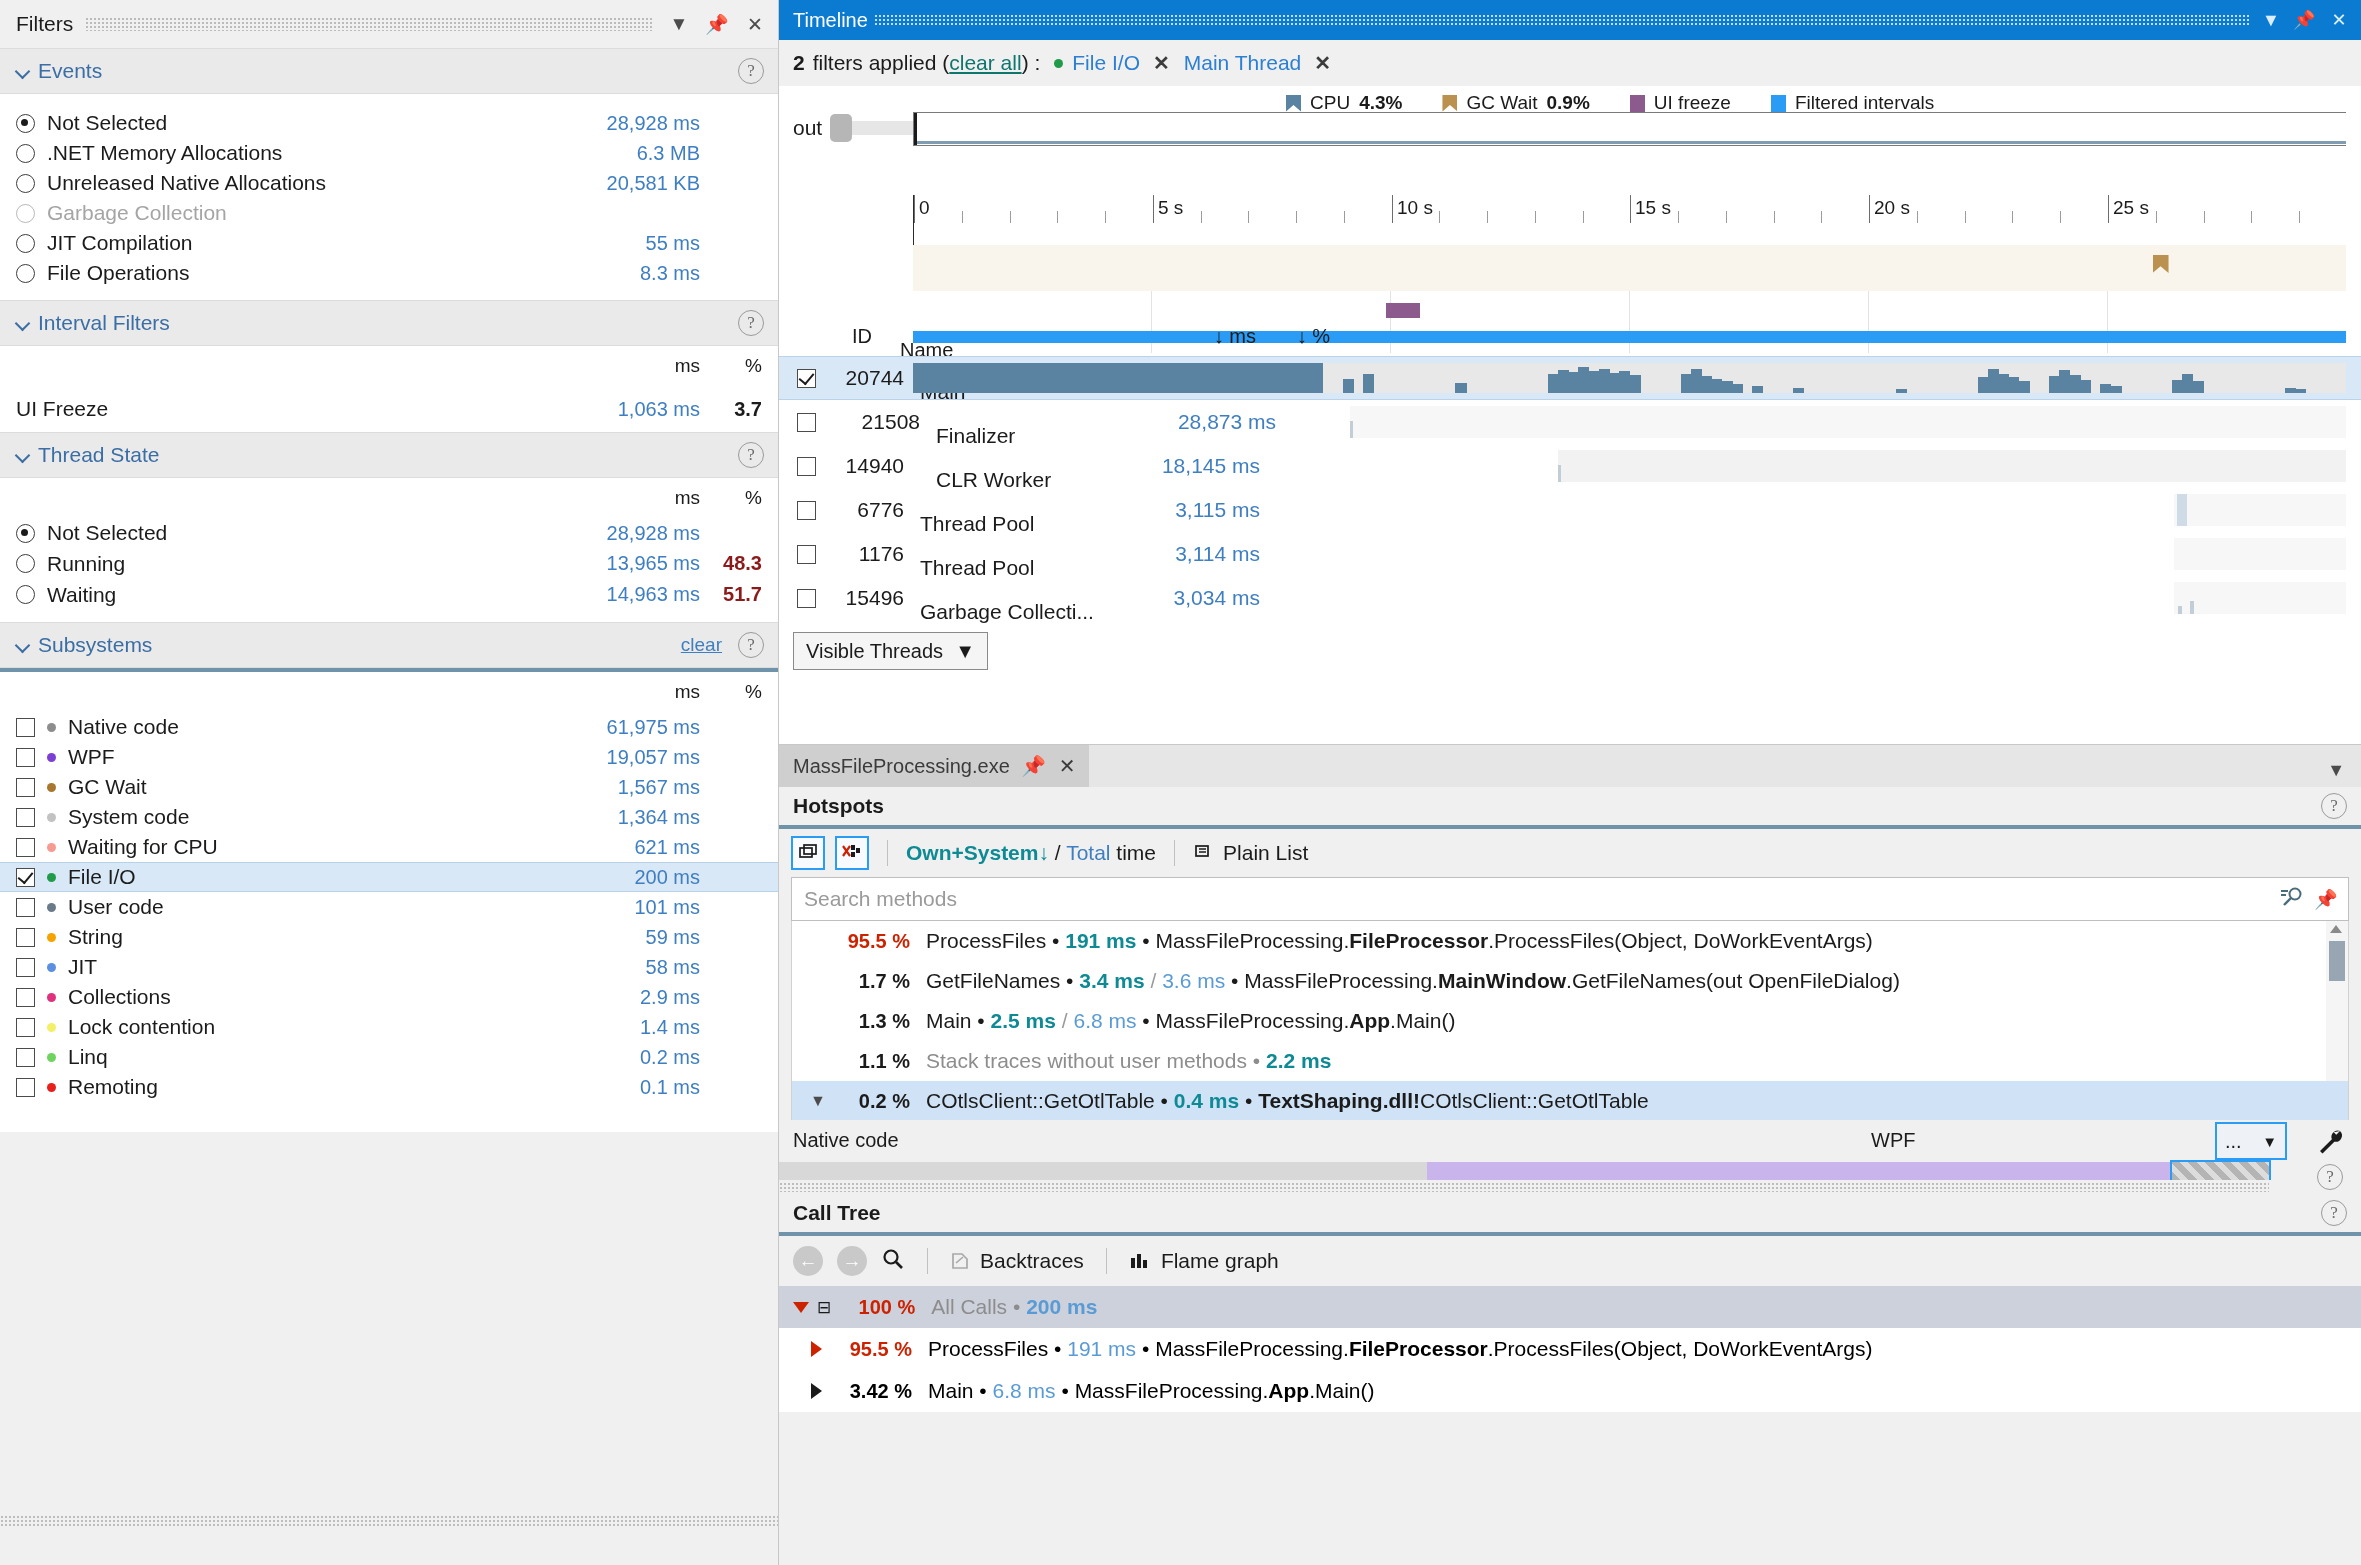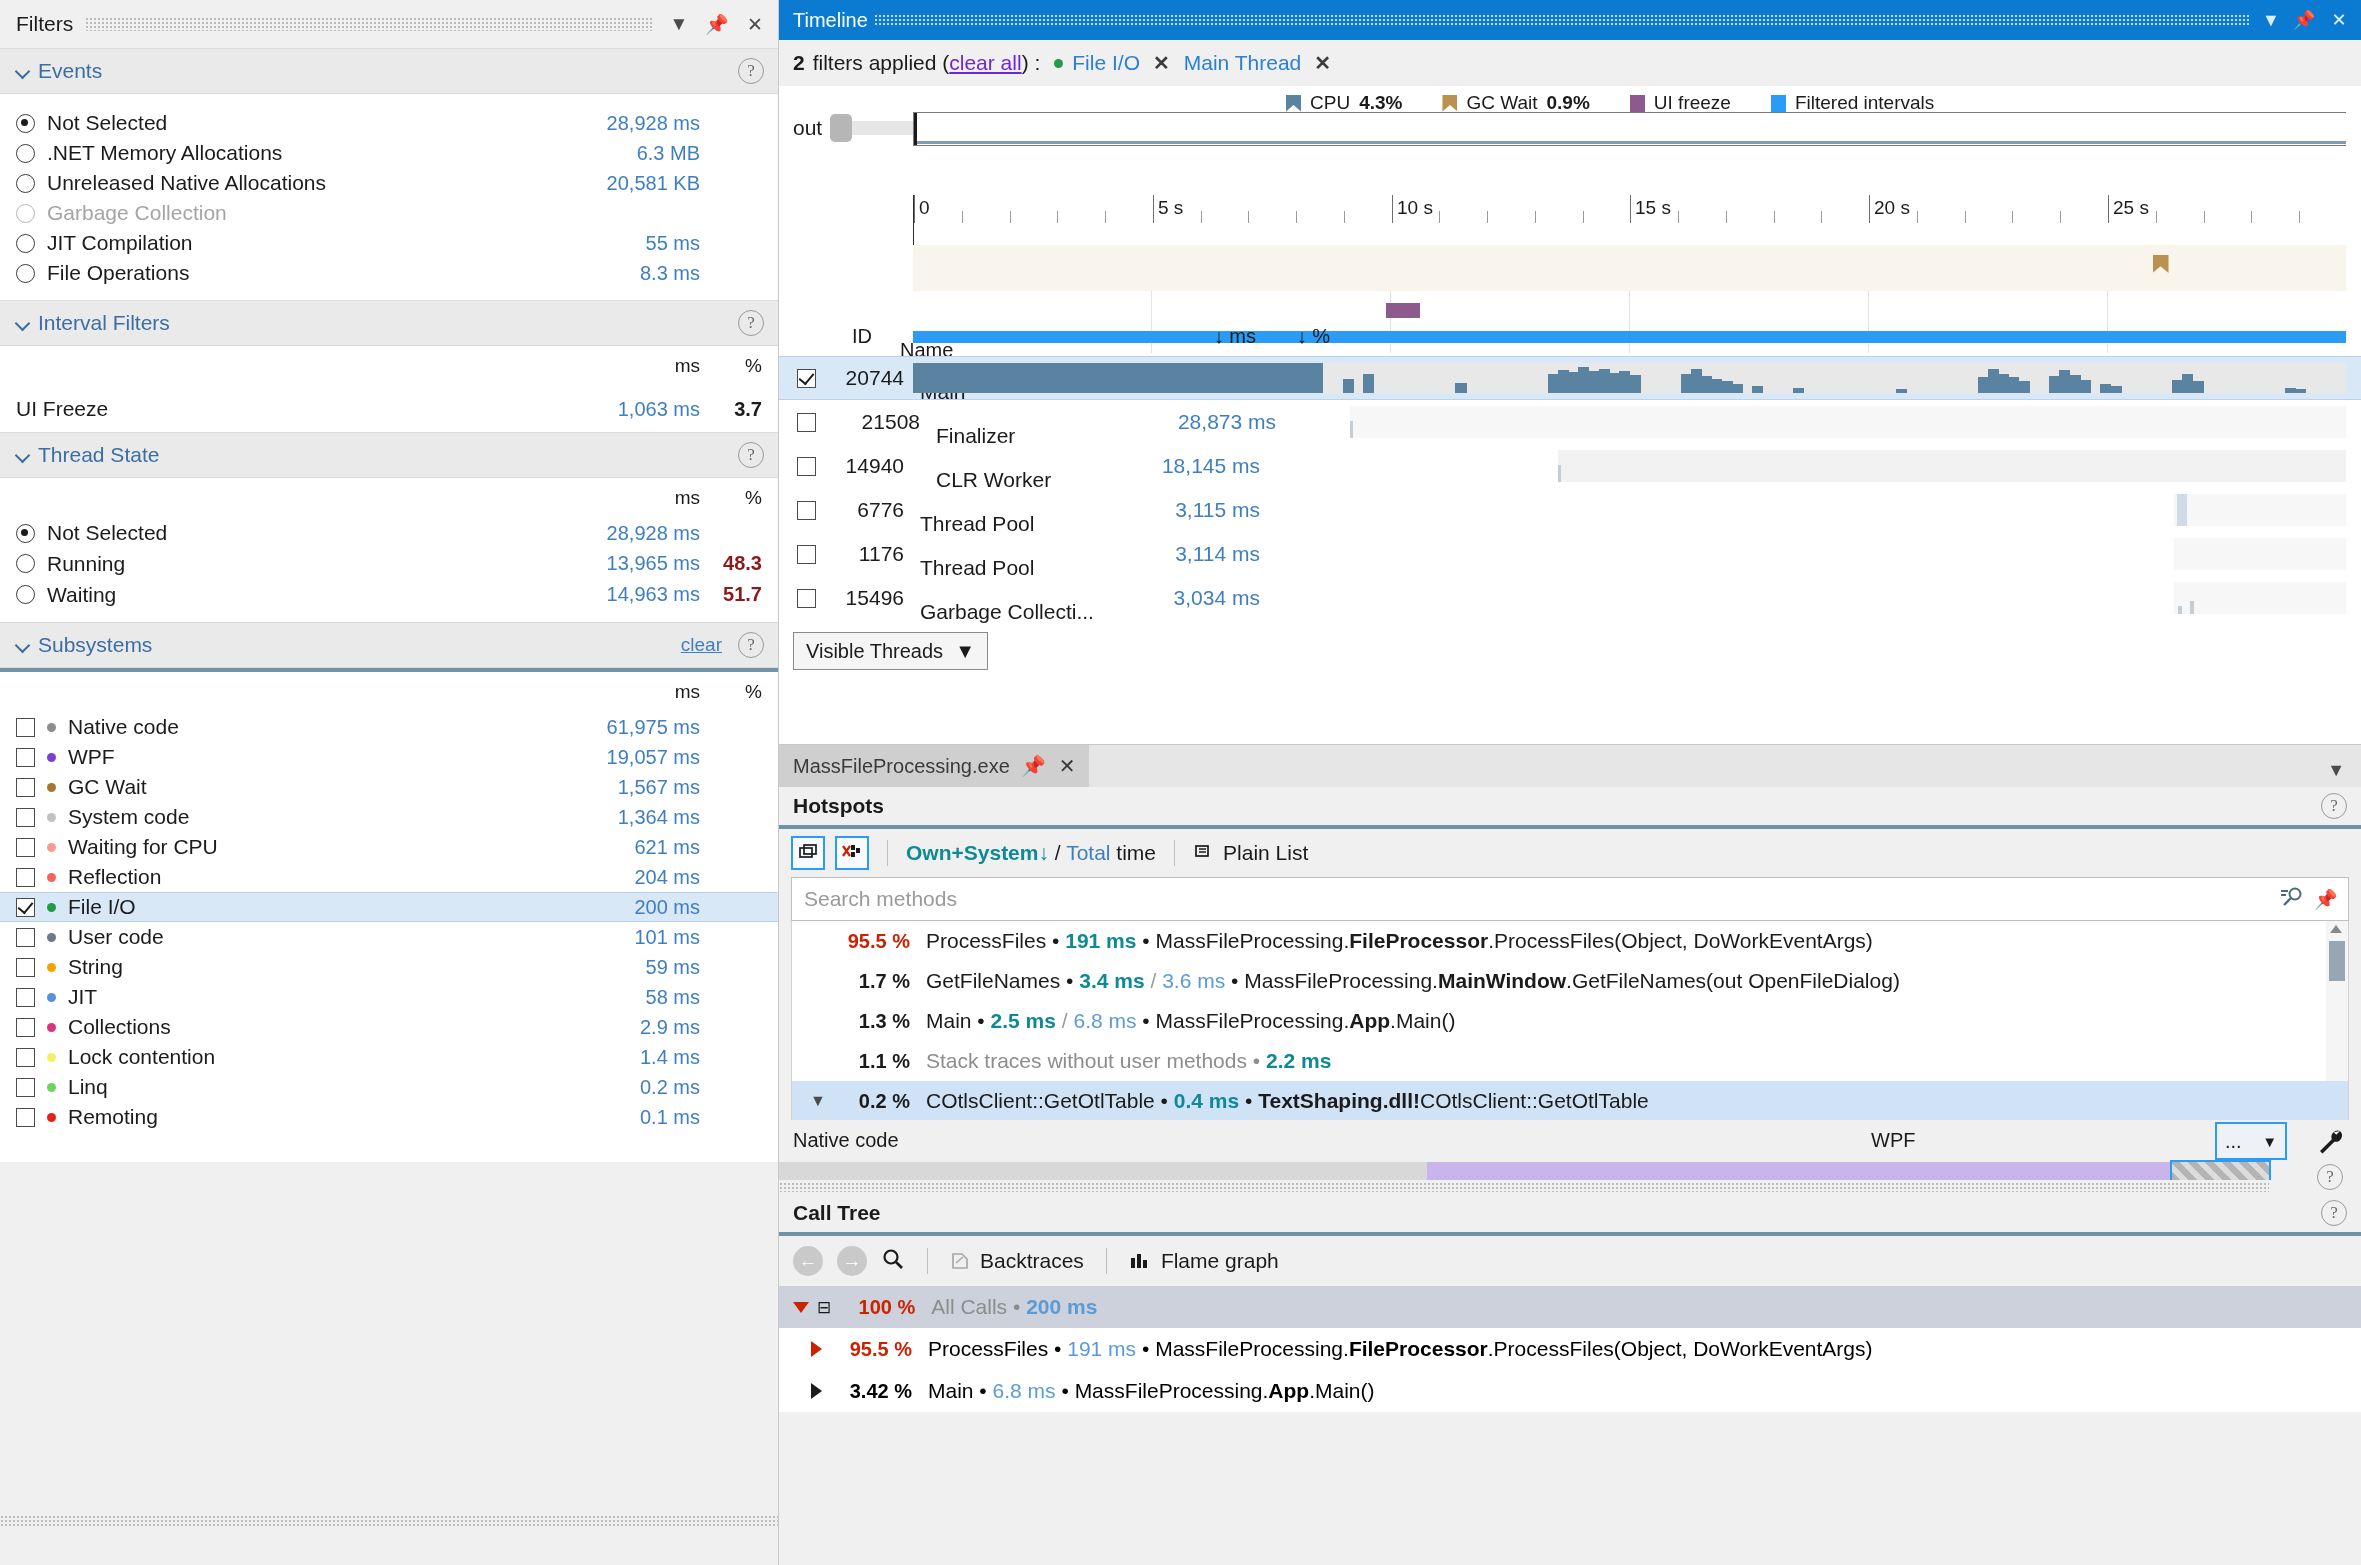--- a/index.html
+++ b/index.html
@@ -116,21 +116,21 @@
     flex: 1 1 auto; height: 12px;
     background-image: radial-gradient(rgba(255,255,255,.75) 1px, transparent 1px);
     background-size: 4px 4px;
   }
   .tl-btn { color: #dbeeff; font-size: 18px; width: 28px; text-align: center; }
 
   .filters-bar {
     height: 46px; background: #f0f0f0; display: flex; align-items: center;
     padding: 0 14px; font-size: 21px; color: #1b1b1b; gap: 0;
   }
-  .filters-bar .clear-all { color: #6d28d9; text-decoration: underline; }
+  .filters-bar .clear-all { color: #0f766e; text-decoration: underline; }
   .chip { display: inline-flex; align-items: center; gap: 9px; margin-left: 14px; }
   .chip .cl { color: #2b7fd4; }
   .chip .x { color: #3c3c3c; font-size: 20px; margin-left: 4px; font-weight: bold; }
 
   .zoom-row { height: 62px; display: flex; align-items: center; background: #fff; }
   .zoom-out, .zoom-in { font-size: 21px; color: #1b1b1b; }
   .slider-track {
     width: 299px; height: 14px; background: #e6e6e6; border-radius: 7px;
     position: relative; margin: 0 8px;
   }
@@ -410,29 +410,20 @@
           <span class="v1 num-blue">1,364 ms</span>
           <span class="v2"></span>
         </div>
         <div class="row" style="height: 30px;">
           <span class="nm">
             <span class="cbox"></span>
             <span class="dot" style="background: rgb(247, 154, 146);"></span>
             <span>Waiting for CPU</span>
           </span>
           <span class="v1 num-blue">621 ms</span>
-          <span class="v2"></span>
-        </div>
-        <div class="row" style="height: 30px;">
-          <span class="nm">
-            <span class="cbox"></span>
-            <span class="dot" style="background: rgb(244, 100, 90);"></span>
-            <span>Reflection</span>
-          </span>
-          <span class="v1 num-blue">204 ms</span>
           <span class="v2"></span>
         </div>
         <div class="row sel" style="height: 30px;">
           <span class="nm">
             <span class="cbox on"></span>
             <span class="dot" style="background: rgb(31, 155, 74);"></span>
             <span>File I/O</span>
           </span>
           <span class="v1 num-blue">200 ms</span>
           <span class="v2"></span>

